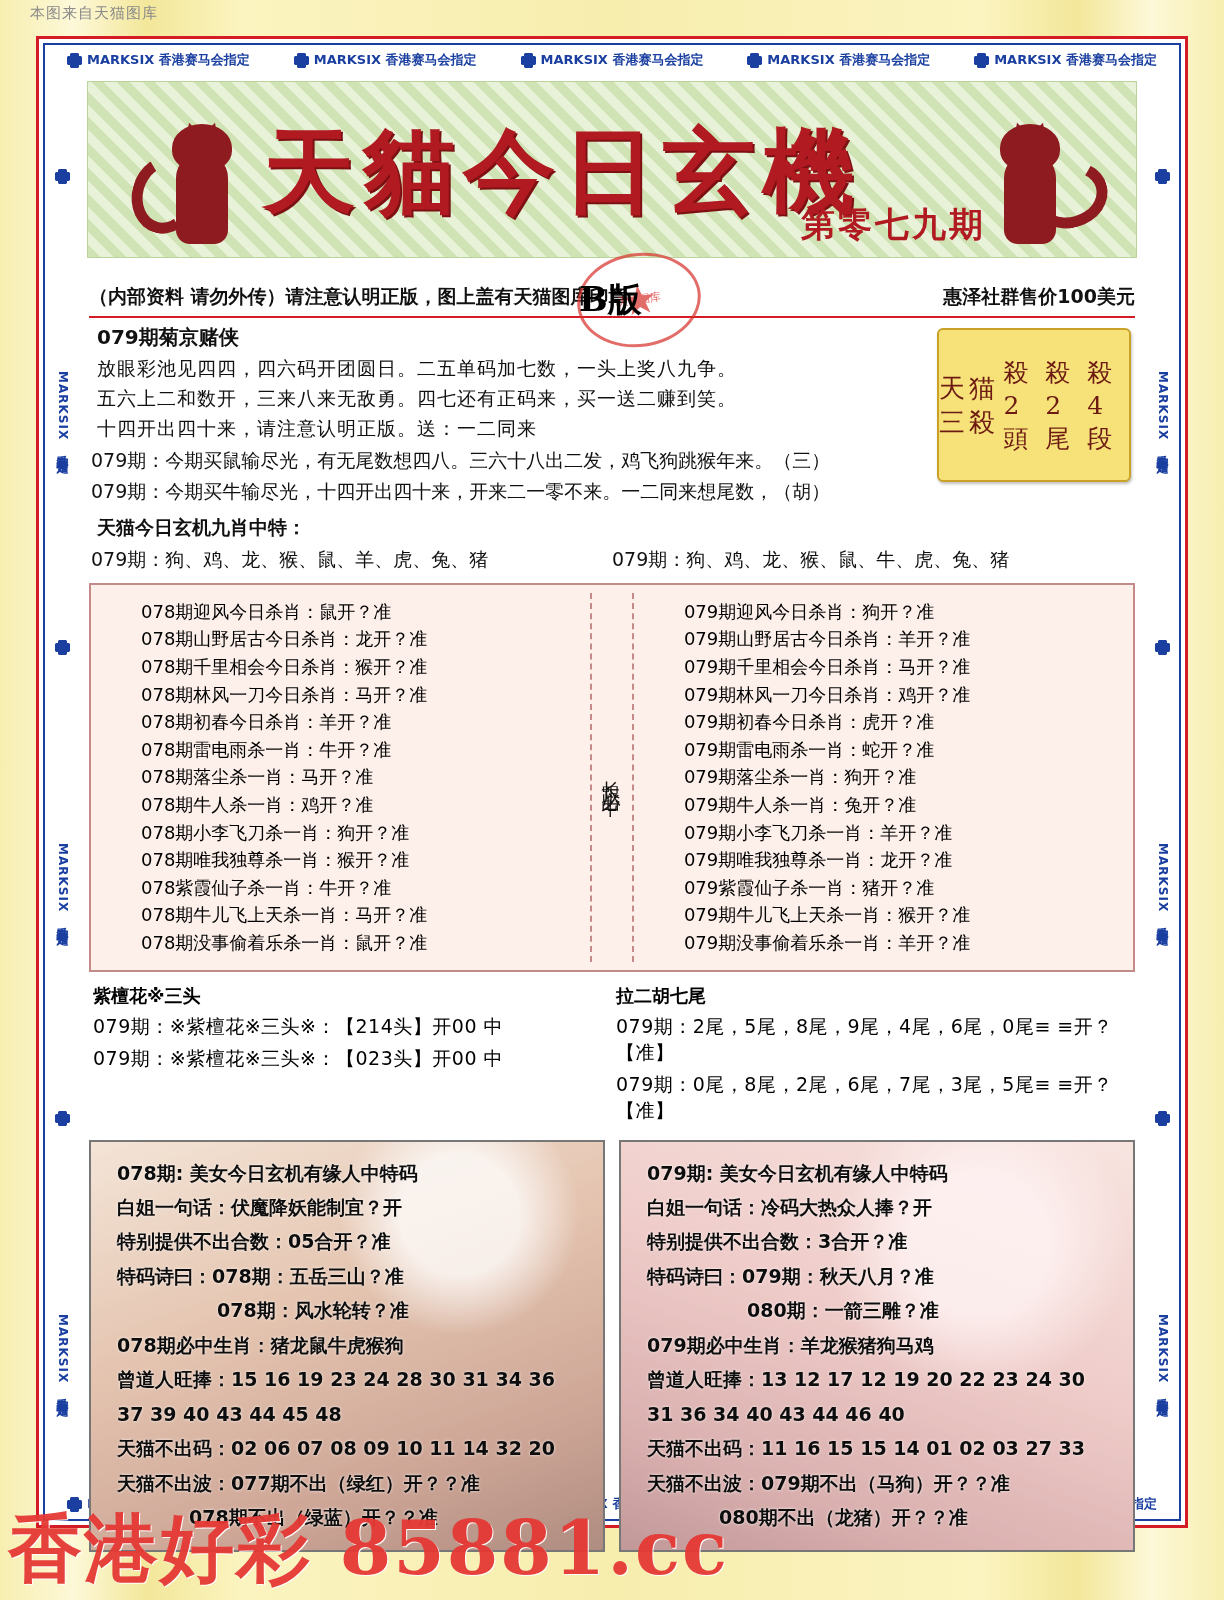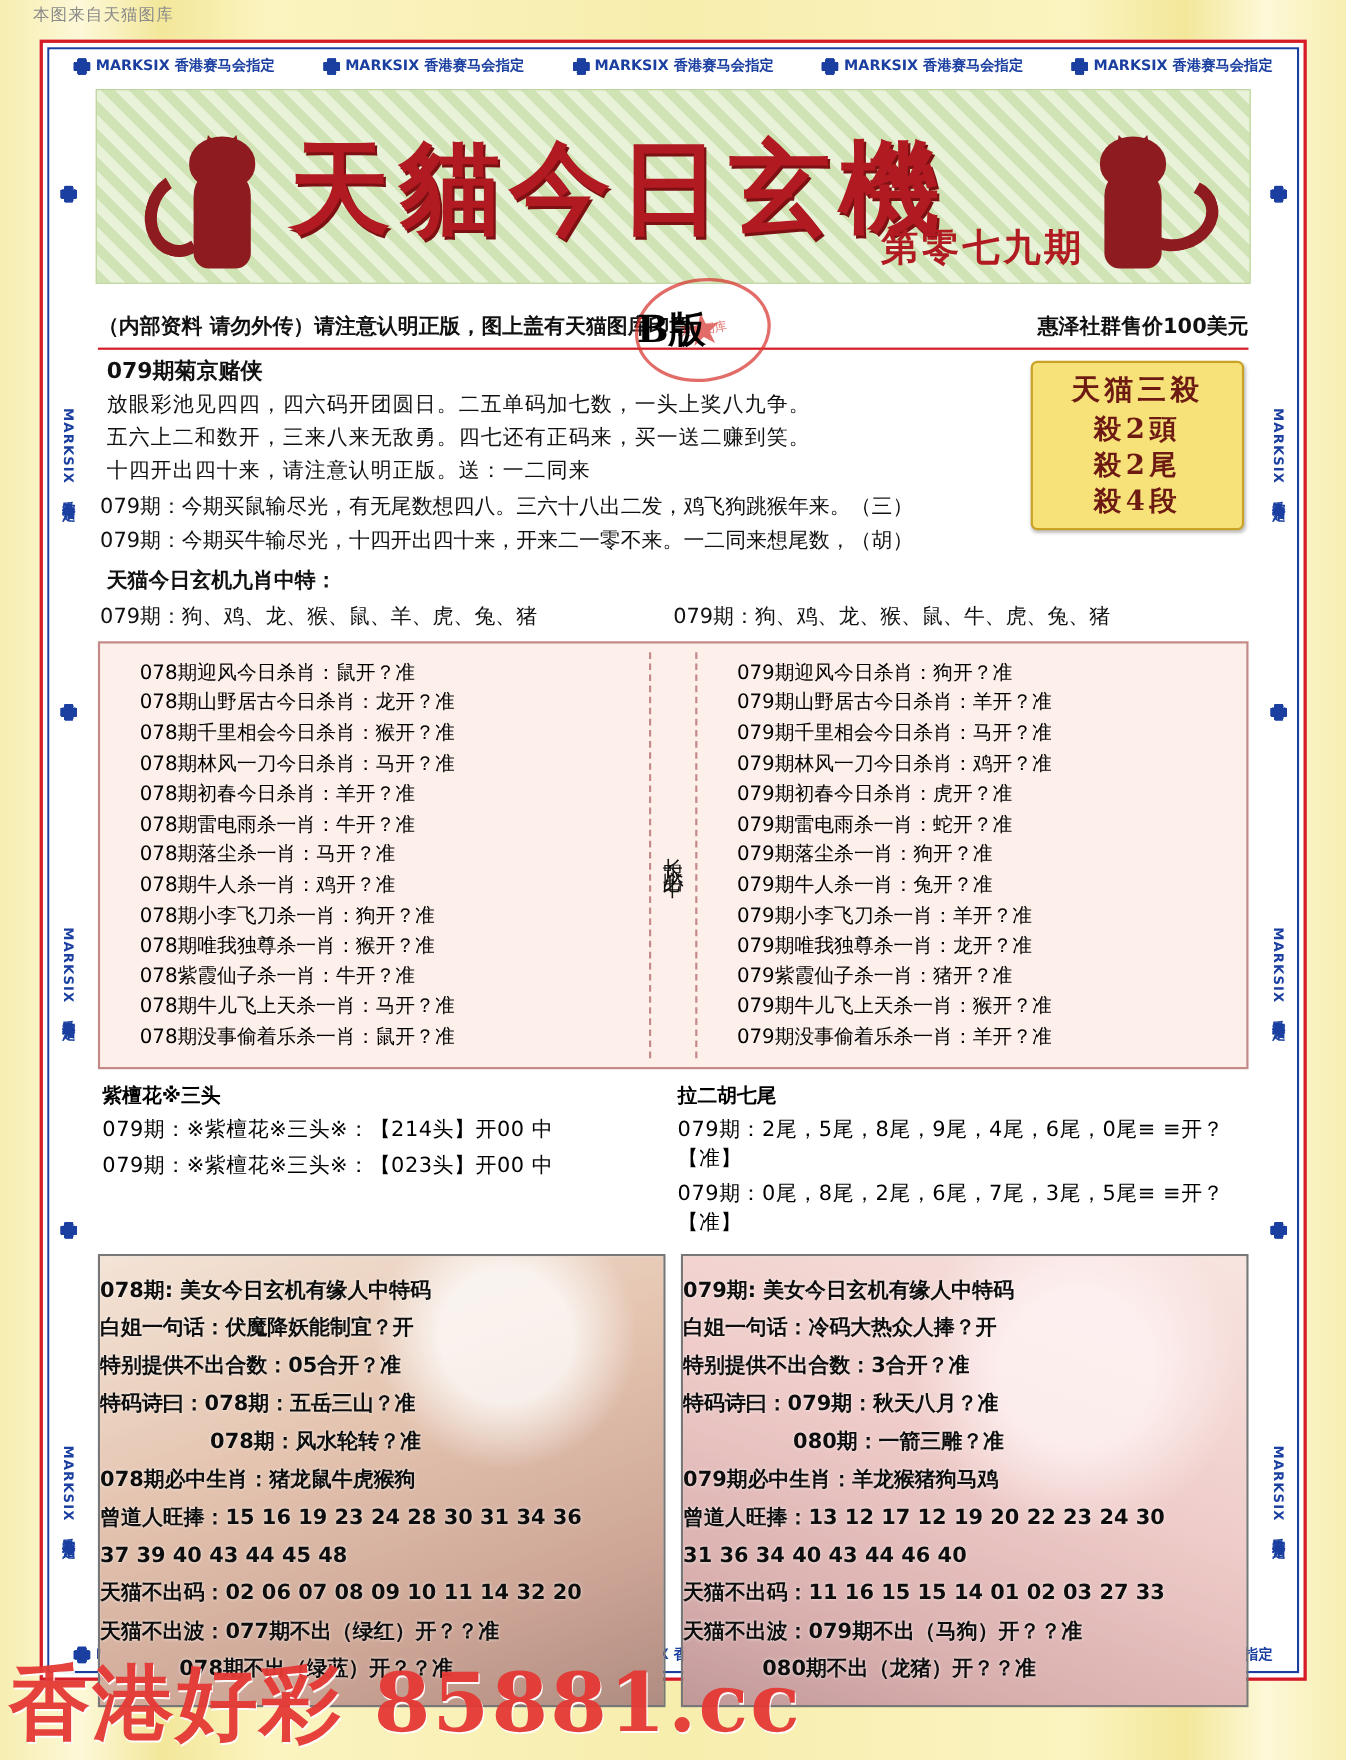--- a/index.html
+++ b/index.html
@@ -146,32 +146,32 @@
   .poem p{margin:4px 0 4px 6px;line-height:1.38;letter-spacing:1px;}
   .lines-079 p{margin:5px 0;line-height:1.4;}
   .nine{margin-top:10px;}
   .nine .hdr{margin:2px 0 6px 6px;font-weight:bold;}
   .nine .row{display:flex;gap:0;}
   .nine .row>div{width:50%;}
   .badge-box{
     position:absolute;right:2px;top:4px;width:190px;height:150px;
     background:#f7e27a;border:2px solid #c9a227;border-radius:6px;
     box-shadow:1px 2px 3px rgba(0,0,0,.25);
-    display:flex;flex-direction:column;align-items:center;justify-content:center;
+    display:flex;align-items:center;justify-content:center;
     font-family:"DejaVu Serif","Liberation Serif",serif;
-    color:#6d1b12;font-weight:bold;
+    color:#6d1b12;font-weight:normal;
   }
   .badge-box div{line-height:1.32;font-size:25px;letter-spacing:4px;}
   .badge-box .t1{font-size:26px;}
   
   .killbox{
     margin:10px 10px 0 10px;border:2px solid #c48a8a;background:#fdf0ea;
     display:flex;position:relative;padding:8px 0;
   }
-  .killbox .col{width:calc(50% - 20px);padding:2px 0 2px 36px;box-sizing:border-box;}
+  .killbox .col{width:calc(50% - 20px);padding:2px 0 2px 50px;box-sizing:border-box;}
   .killbox .col p{margin:6px 0;font-size:18px;line-height:1.2;}
   .killbox .divider{
     width:40px;display:flex;align-items:center;justify-content:center;
     border-left:2px dashed #c48a8a;border-right:2px dashed #c48a8a;
   }
   .killbox .divider span{
     writing-mode:vertical-rl;font-size:19px;letter-spacing:6px;color:#111;
   }
   
   .tails{margin:8px 10px 0 10px;display:flex;font-size:19px;}
@@ -194,21 +194,21 @@
   }
   .panel.right .photo{
     background:
       radial-gradient(circle at 70% 25%,rgba(255,240,240,.8) 0 70px,rgba(255,255,255,0) 150px),
       linear-gradient(200deg,#f5d9d3 0%,#e8b6b2 45%,#c98e8c 80%,#a76c6c 100%);
   }
   .panel .overlay{
     position:absolute;inset:0;background:rgba(255,255,255,.30);
   }
   .panel .ptxt{
-    position:relative;padding:12px 0;font-size:19px;color:#0d0d0d;
+    position:relative;padding:12px 26px;font-size:19px;color:#0d0d0d;
     line-height:1.55;font-weight:bold;text-shadow:0 0 3px rgba(255,255,255,.9);
   }
   .panel .ptxt p{margin:5px 0;}
   .panel .ptxt p.indent{margin-left:72px;}
   .panel .ptxt p.indent2{margin-left:100px;}
   .footer-wm{
     position:absolute;left:8px;bottom:0px;width:1100px;
     font-family:"DejaVu Serif","Liberation Serif",serif;
     font-size:74px;font-weight:bold;color:#e53935;
     letter-spacing:2px;white-space:nowrap;

